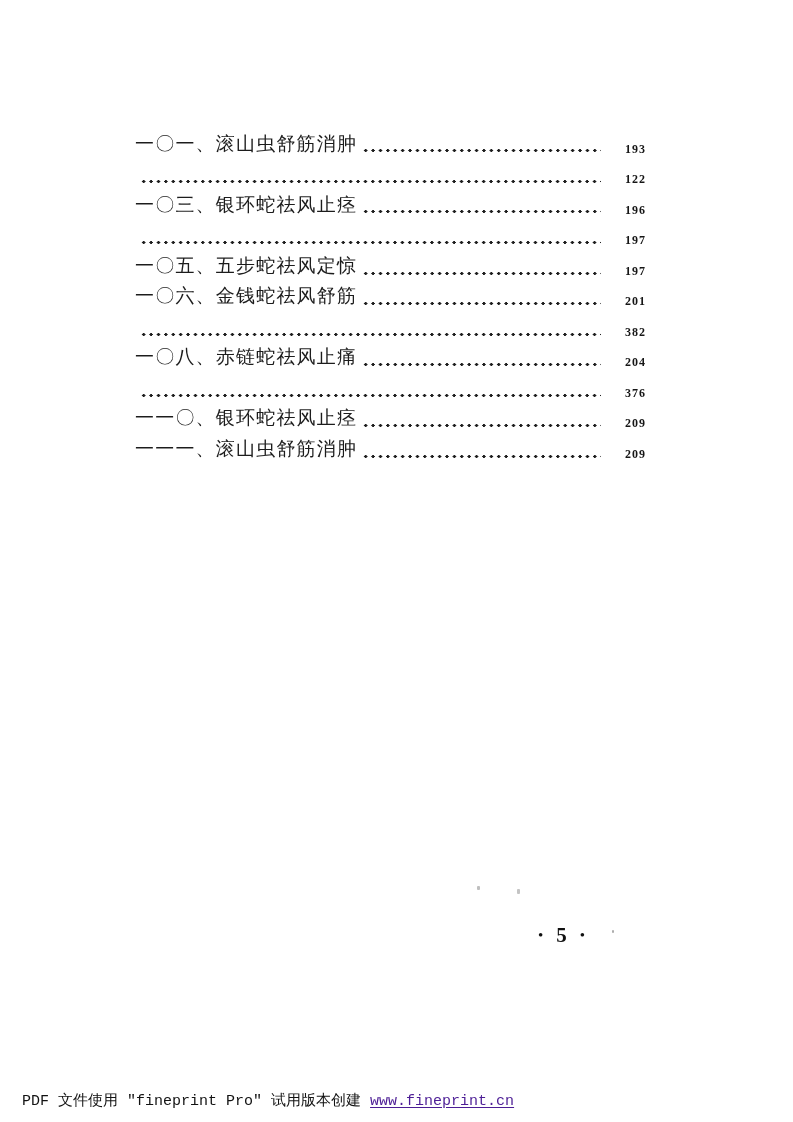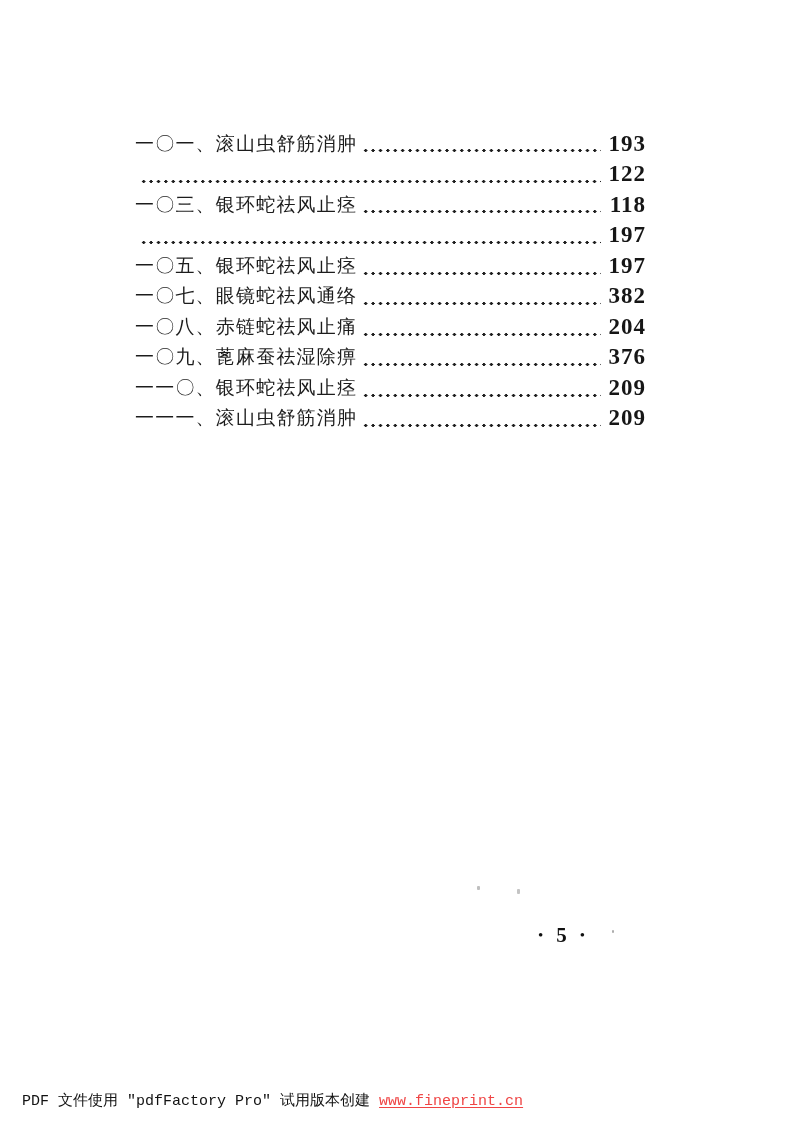--- a/index.html
+++ b/index.html
@@ -34,21 +34,21 @@
     height: 11px;
     margin: 0 7px 0 5px;
     background-image: radial-gradient(circle, #1e1e1e 1.45px, rgba(0,0,0,0) 1.75px);
     background-size: 7.4px 7.4px;
     background-position: 0 center;
     background-repeat: repeat-x;
   }
   .toc-page {
     min-width: 38px;
     text-align: right;
-    font-size: 23px;
+    font-size: 12px;
     font-weight: 600;
     letter-spacing: 1px;
     color: #161616;
   }
 
   
   .page-indicator {
     position: absolute;
     left: 538px; top: 925px;
     display: flex;
@@ -75,64 +75,67 @@
   
   .footer {
     position: absolute;
     left: 22px; top: 1091px;
     font-family: "Liberation Mono", "DejaVu Sans Mono", monospace;
     font-size: 15px;
     color: #121212;
     white-space: nowrap;
   }
   .footer a {
-    color: #ef4444;
+    color: #4c1d95;
     text-decoration: underline;
     text-underline-offset: 2px;
   }
 </style>
 </head>
 <body>
 
 <div class="toc">
   <div class="toc-row">
     <span class="toc-label">一〇一、滚山虫舒筋消肿</span>
     <span class="toc-dots"></span>
     <span class="toc-page">193</span>
   </div>
   <div class="toc-row">
     <span class="toc-dots"></span>
     <span class="toc-page">122</span>
   </div>
   <div class="toc-row">
     <span class="toc-label">一〇三、银环蛇祛风止痉</span>
     <span class="toc-dots"></span>
-    <span class="toc-page">118</span>
+    <span class="toc-page">196</span>
   </div>
   <div class="toc-row">
     <span class="toc-dots"></span>
     <span class="toc-page">197</span>
   </div>
   <div class="toc-row">
-    <span class="toc-label">一〇五、银环蛇祛风止痉</span>
+    <span class="toc-label">一〇五、五步蛇祛风定惊</span>
     <span class="toc-dots"></span>
     <span class="toc-page">197</span>
   </div>
   <div class="toc-row">
-    <span class="toc-label">一〇七、眼镜蛇祛风通络</span>
+    <span class="toc-label">一〇六、金钱蛇祛风舒筋</span>
+    <span class="toc-dots"></span>
+    <span class="toc-page">201</span>
+  </div>
+  <div class="toc-row">
     <span class="toc-dots"></span>
     <span class="toc-page">382</span>
   </div>
   <div class="toc-row">
     <span class="toc-label">一〇八、赤链蛇祛风止痛</span>
     <span class="toc-dots"></span>
     <span class="toc-page">204</span>
   </div>
   <div class="toc-row">
-    <span class="toc-label">一〇九、蓖麻蚕祛湿除痹</span>
     <span class="toc-dots"></span>
     <span class="toc-page">376</span>
   </div>
   <div class="toc-row">
     <span class="toc-label">一一〇、银环蛇祛风止痉</span>
     <span class="toc-dots"></span>
     <span class="toc-page">209</span>
   </div>
   <div class="toc-row">
     <span class="toc-label">一一一、滚山虫舒筋消肿</span>
@@ -145,14 +148,14 @@
 <div class="speck speck-b"></div>
 <div class="speck speck-c"></div>
 
 <div class="page-indicator">
   <span class="pg-dot">•</span>
   <span class="pg-num">5</span>
   <span class="pg-dot">•</span>
 </div>
 
 <div class="footer">
-  <span>PDF 文件使用 ″pdfFactory Pro″ 试用版本创建 </span><a href="#">www.fineprint.cn</a>
+  <span>PDF 文件使用 ″fineprint Pro″ 试用版本创建 </span><a href="#">www.fineprint.cn</a>
 </div>
 
 </body></html>

